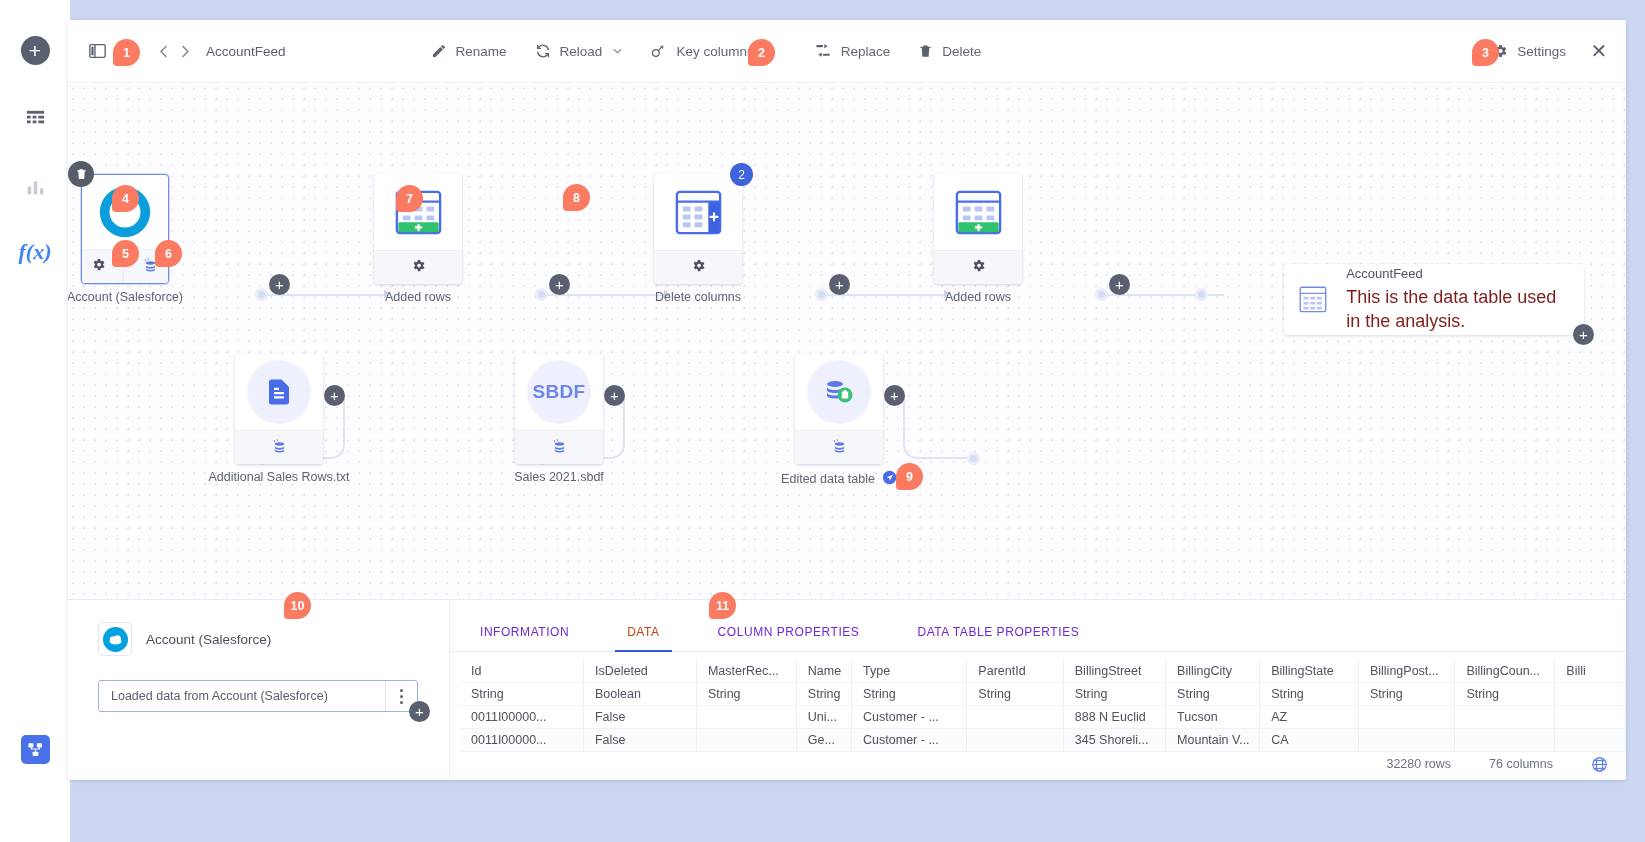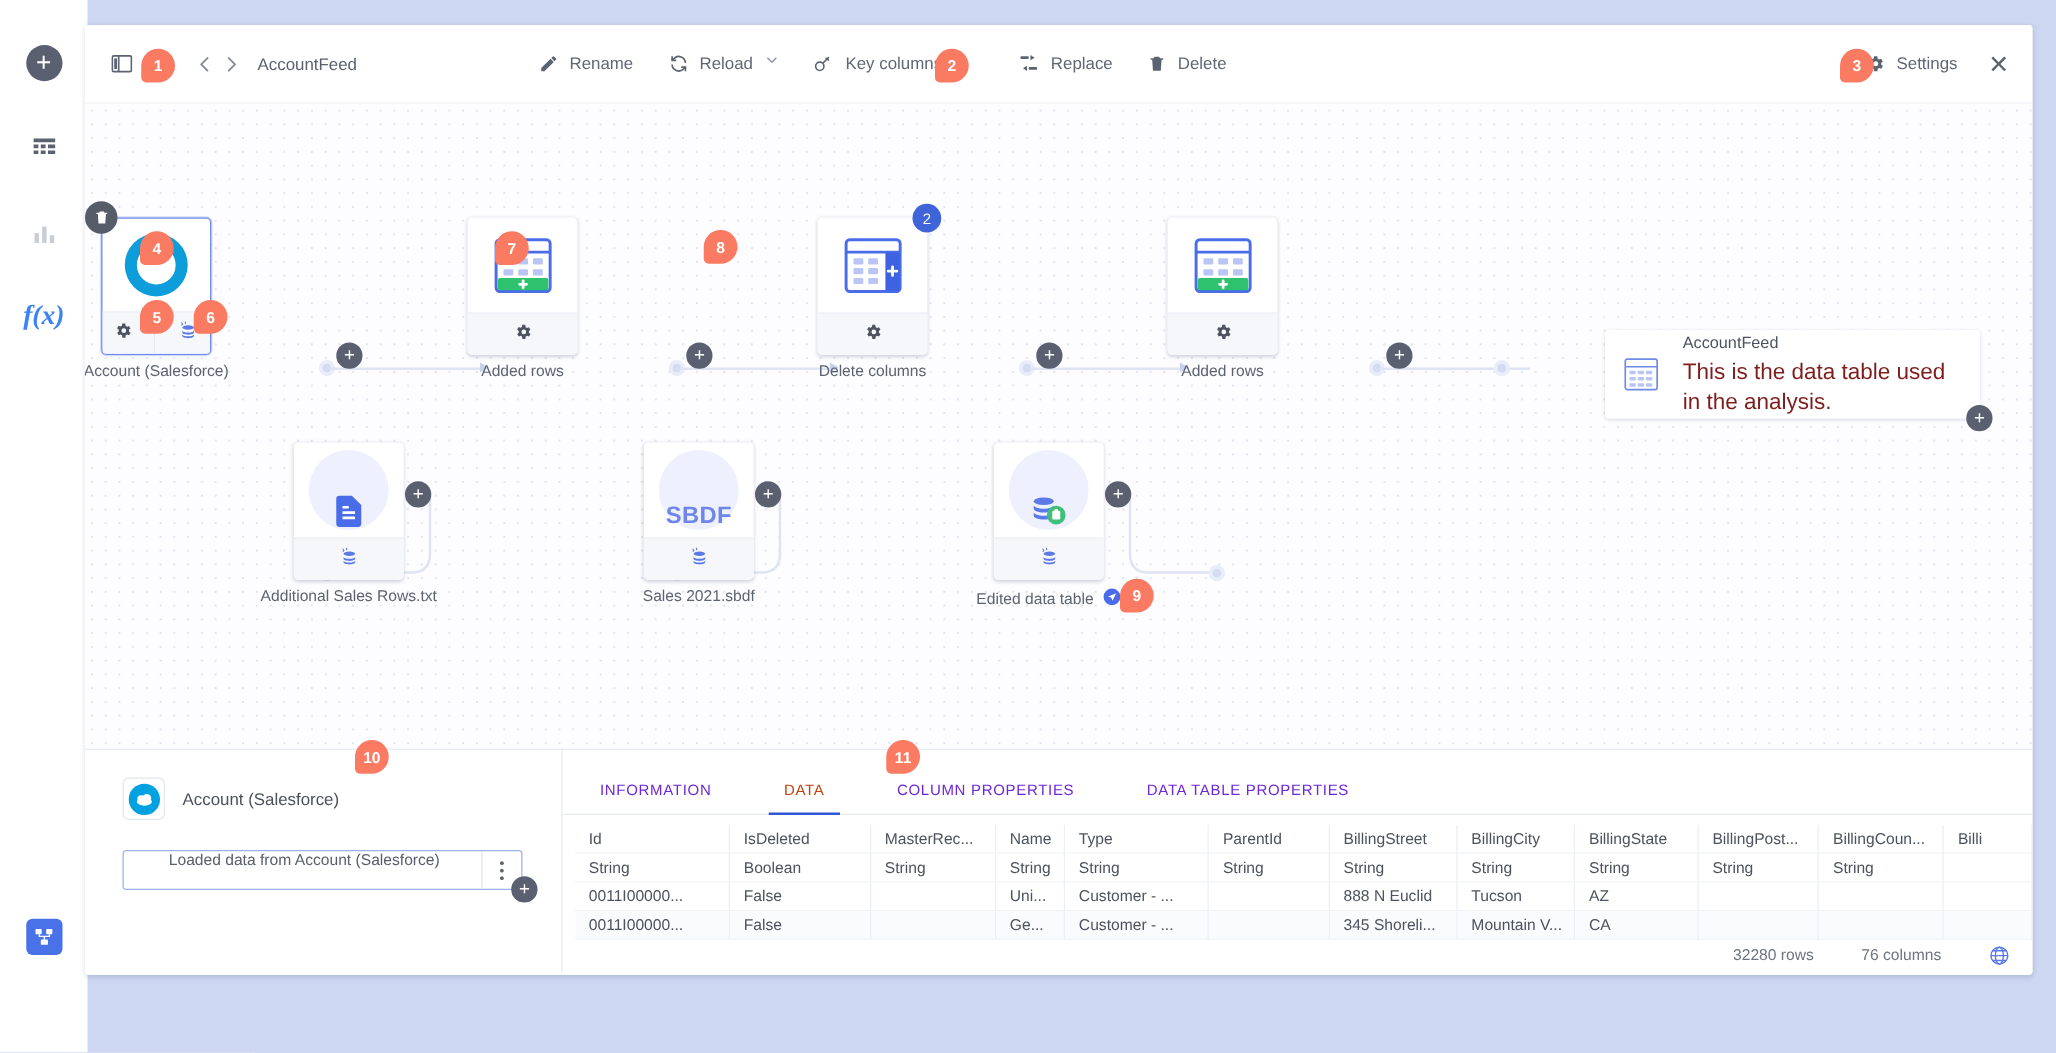--- a/index.html
+++ b/index.html
@@ -45,21 +45,21 @@
     position: relative; height: 63px; display: flex; align-items: center;
     padding: 0 14px; border-bottom: 1px solid #eceff5; background: #fff;
   }
   .tb-left { display: flex; align-items: center; gap: 0px; }
   .collapse-btn { width: 30px; height: 30px; display:flex; align-items:center; justify-content:center; cursor:pointer; }
   .nav-arrow { width: 22px; height: 30px; display: flex; align-items: center; justify-content: center;
     color: #7b8191; font-size: 15px; cursor: pointer; }
   .breadcrumb-title { font-size: 13.5px; color: #5a6070; margin-left: 10px; }
 
   .tb-center { display: flex; align-items: center; margin-left: 145px; gap: 28px; }
-  .tb-item { display: flex; align-items: flex-start; gap: 9px; cursor: pointer; color: #606673; font-size: 13.5px; }
+  .tb-item { display: flex; align-items: center; gap: 9px; cursor: pointer; color: #606673; font-size: 13.5px; }
   .tb-item svg { flex: none; }
   .caret { font-size: 9px; color: #8f95a3; margin-left: 2px; }
 
   .tb-right { position: absolute; right: 14px; display: flex; align-items: center; gap: 20px; }
   .close-x { width: 26px; height: 26px; display:flex; align-items:center; justify-content:center;
     color:#5c6370; font-size: 20px; cursor: pointer; font-weight: 300; }
 
   
   .canvas {
     position: relative; height: 516px;
@@ -93,21 +93,21 @@
     position: absolute; left: -13px; top: -13px; width: 26px; height: 26px;
     border-radius: 50%; background: #565c68; display: flex; align-items: center; justify-content: center;
     z-index: 6; cursor: pointer;
   }
   .blue-badge {
     position: absolute; right: -11px; top: -11px; width: 23px; height: 23px; border-radius: 50%;
     background: #3f63d8; color: #fff; font-size: 12px; display: flex; align-items: center; justify-content: center;
     z-index: 7;
   }
   .circ-icon { width: 64px; height: 64px; border-radius: 50%; background: #eef1fd;
-    display: flex; align-items: flex-end; justify-content: center; }
+    display: flex; align-items: center; justify-content: center; }
   .sbdf-text { color: #6d86e8; font-size: 19px; font-weight: 700; letter-spacing: .3px; font-family:"Liberation Sans",sans-serif;}
 
   
   .conn { position: absolute; height: 2px; background: #dfe4f4; }
   .conn-dot { position: absolute; width: 13px; height: 13px; border-radius: 50%; background: #d4dbf2; border: 3px solid #e9edf9; }
   .conn-arrow { position: absolute; width: 0; height: 0;
     border-top: 4.5px solid transparent; border-bottom: 4.5px solid transparent; border-left: 7px solid #c9d1ea; }
   .plus-node {
     position: absolute; width: 21px; height: 21px; border-radius: 50%; background: #5a6070;
     display: flex; align-items: center; justify-content: center; color: #fff;
@@ -129,21 +129,21 @@
   .bottom-left { width: 382px; border-right: 1px solid #e8ebf3; padding: 22px 24px 0 30px; position: relative; }
   .bl-head { display: flex; align-items: center; gap: 14px; position: relative; }
   .sf-logo { width: 34px; height: 34px; border: 1px solid #e2e6f0; border-radius: 5px;
     display: flex; align-items: center; justify-content: center; }
   .sf-circle { width: 25px; height: 25px; border-radius: 50%; background: #00a1e0;
     display: flex; align-items: center; justify-content: center; }
   .bl-title { font-size: 13.5px; color: #4a505c; }
   .bl-input-wrap { margin-top: 24px; position: relative; width: 320px; }
   .bl-input {
     width: 100%; height: 32px; border: 1px solid #9db0ea; border-radius: 3px;
-    display: flex; background:#fff;padding-left:24px;
+    display: flex; align-items: center; background:#fff;
   }
   .bl-input span { flex:1; font-size: 12.5px; color: #585e6b; padding-left: 12px; }
   .kebab { width: 32px; height: 30px; border-left: 1px solid #dfe4f2; display:flex; flex-direction: column;
     align-items: center; justify-content: center; gap: 3px; cursor:pointer; }
   .kebab i { width: 3px; height: 3px; border-radius: 50%; background: #5c6370; display:block; }
   .bl-plus { position: absolute; right: -12px; bottom: -10px; }
 
   .bottom-right { flex: 1; position: relative; }
   .tabs { display: flex; gap: 0; padding: 0 30px; border-bottom: 1px solid #e8ebf3; height: 52px; align-items: flex-end; position: relative;}
   .tab { font-size: 12px; color: #6d28d9; letter-spacing: .55px; padding: 0 0 12px 0; margin-right: 58px;

